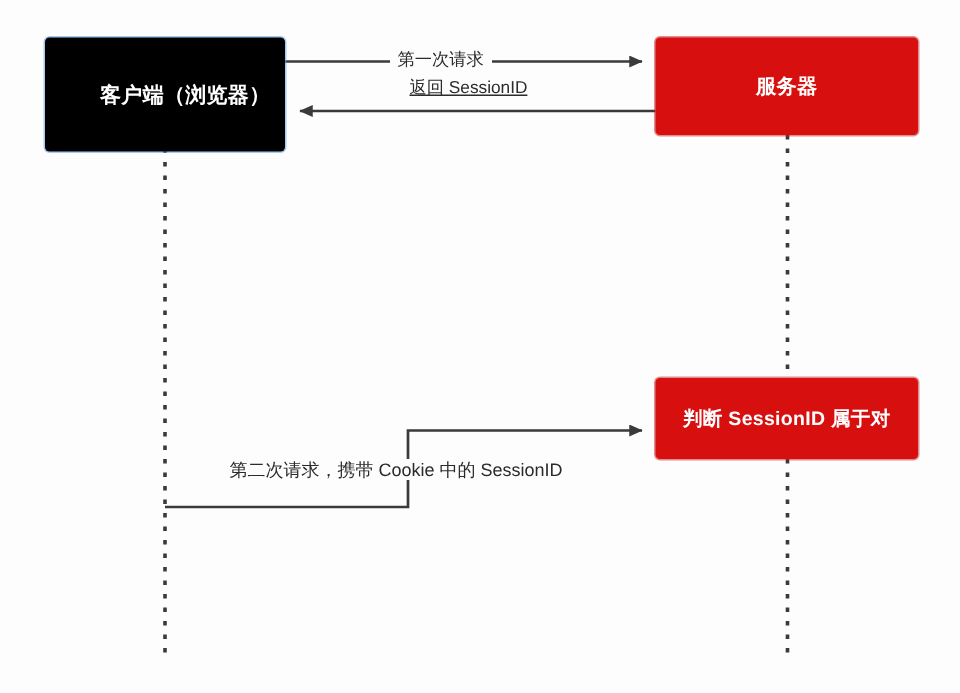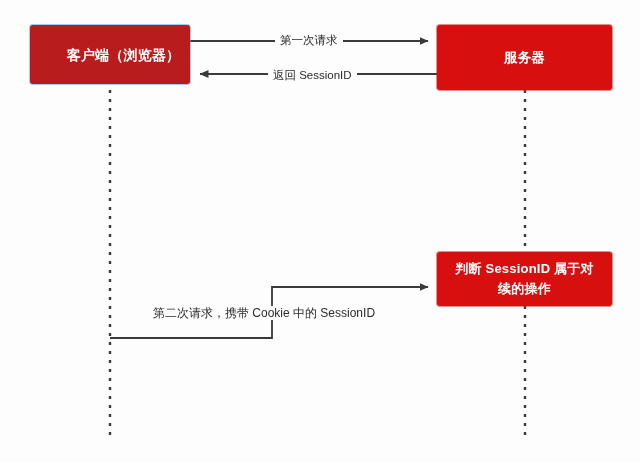--- a/index.html
+++ b/index.html
@@ -43,22 +43,22 @@
     width: 100%;
     padding: 0 6px;
     box-sizing: border-box;
   }
   .node-line { display: block; }
 
   #client-node {
     left: 30px;
     top: 25px;
     width: 160px;
-    height: 59px;
-    background: #b91c1c;
+    height: 76px;
+    background: #000000;
     font-size: 14px;
     line-height: 18px;
     box-shadow: 0 0 0 1px rgba(90,160,230,0.55);
     padding-left: 27px;
   }
   #server-node {
     left: 437px;
     top: 25px;
     width: 175px;
     height: 65px;
@@ -81,22 +81,22 @@
   .edge-label {
     position: absolute;
     background: #fdfdfd;
     color: #2b2b2b;
     font-size: 11.5px;
     padding: 0 5px;
     white-space: nowrap;
     z-index: 4;
     line-height: 14px;
   }
-  #label-first-request { left: 275px; top: 33px; text-align: right; }
-  #label-return-session { left: 268px; top: 68px; }
+  #label-first-request { left: 260px; top: 33px; text-align: right; }
+  #label-return-session { left: 268px; top: 52px; text-decoration: underline; }
   #label-second-request { left: 148px; top: 306px; font-size: 12px; }
 </style>
 </head>
 <body>
 
 <div id="canvas">
 
   <svg id="wires" viewBox="0 0 640 462" xmlns="http://www.w3.org/2000/svg">
     <defs>
       <marker id="arrow-right" markerWidth="9" markerHeight="8" refX="8.5" refY="4" orient="auto" markerUnits="userSpaceOnUse">
@@ -125,21 +125,20 @@
 
   <div class="node" id="server-node">
     <div class="node-inner">
       <span class="node-line">服务器</span>
     </div>
   </div>
 
   <div class="node" id="process-node">
     <div class="node-inner">
       <span class="node-line">判断 SessionID 属于对</span>
-      <span class="node-line">续的操作</span>
     </div>
   </div>
 
   <div class="edge-label" id="label-first-request">第一次请求</div>
 
   <div class="edge-label" id="label-return-session">返回 SessionID</div>
 
   <div class="edge-label" id="label-second-request">第二次请求，携带 Cookie 中的 SessionID</div>
 
 </div>

